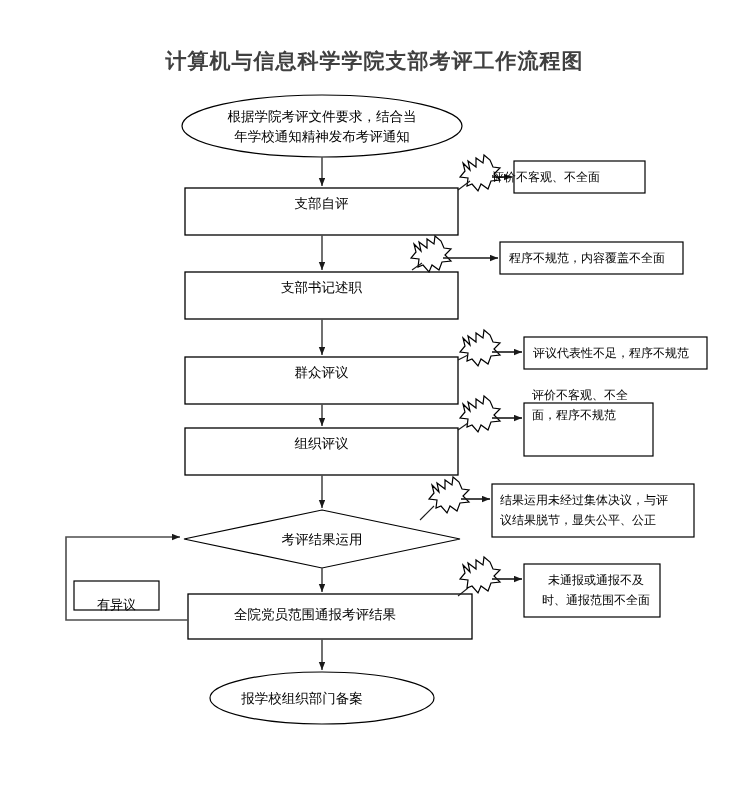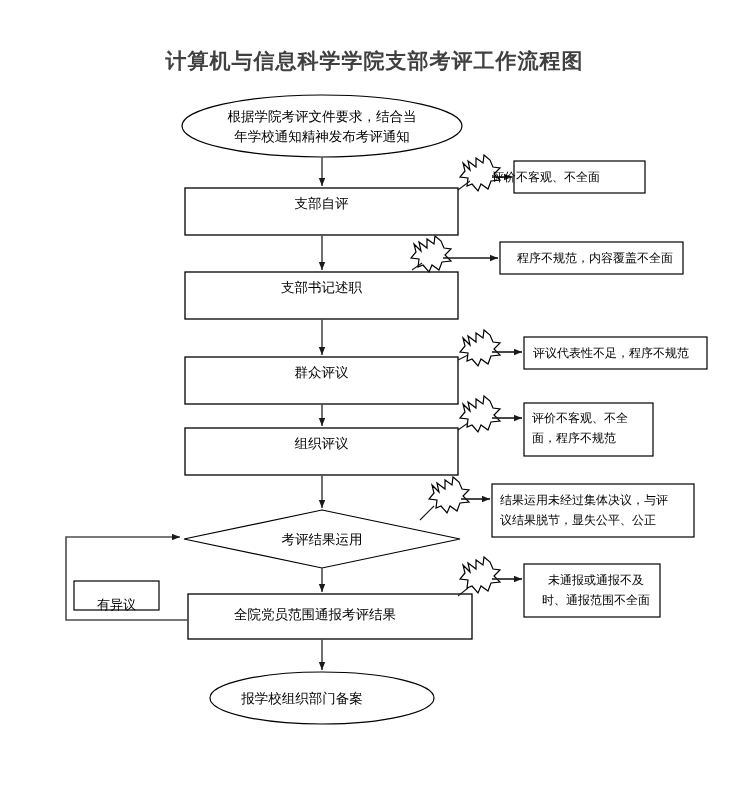--- a/index.html
+++ b/index.html
@@ -157,25 +157,25 @@
   <div class="node-label" style="left:222px; top:529px; width:200px;">考评结果运用</div>
 
   <div class="small-label" style="left:74px; top:587px; width:85px;margin-top:9px;">有异议</div>
 
   <div class="node-label" style="left:173px; top:604px; width:284px;">全院党员范围通报考评结果</div>
 
   <div class="node-label" style="left:210px; top:688px; width:184px;">报学校组织部门备案</div>
 
   <div class="risk-label" style="left:492px; top:167px; width:122px;">评价不客观、不全面</div>
 
-  <div class="risk-label" style="left:509px; top:248px; width:172px;margin-left:8px;">程序不规范，内容覆盖不全面</div>
+  <div class="risk-label" style="left:509px; top:248px; width:172px;">程序不规范，内容覆盖不全面</div>
 
   <div class="risk-label" style="left:533px; top:343px; width:172px;">评议代表性不足，程序不规范</div>
 
-  <div class="risk-label" style="left:532px; top:409px; width:118px;font-family:Liberation Mono, monospace;">评价不客观、不全
+  <div class="risk-label" style="left:532px; top:385px; width:118px;">评价不客观、不全
 面，程序不规范</div>
 
   <div class="risk-label" style="left:500px; top:490px; width:190px;">结果运用未经过集体决议，与评
 议结果脱节，显失公平、公正</div>
 
   <div class="risk-label" style="left:532px; top:570px; width:128px;text-align:center;">未通报或通报不及
 时、通报范围不全面</div>
 
 </div>
 

